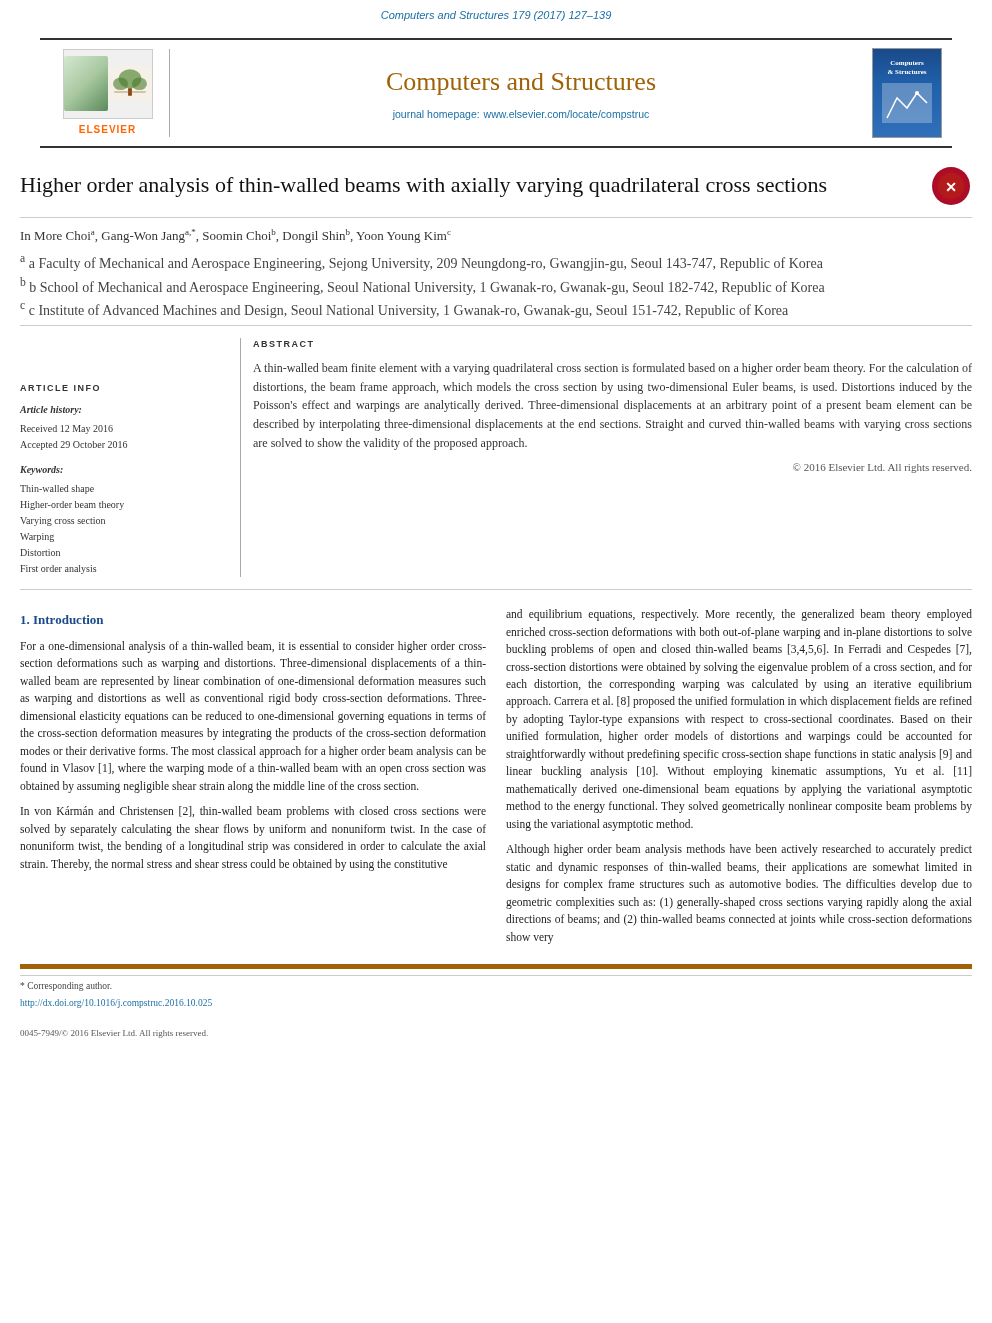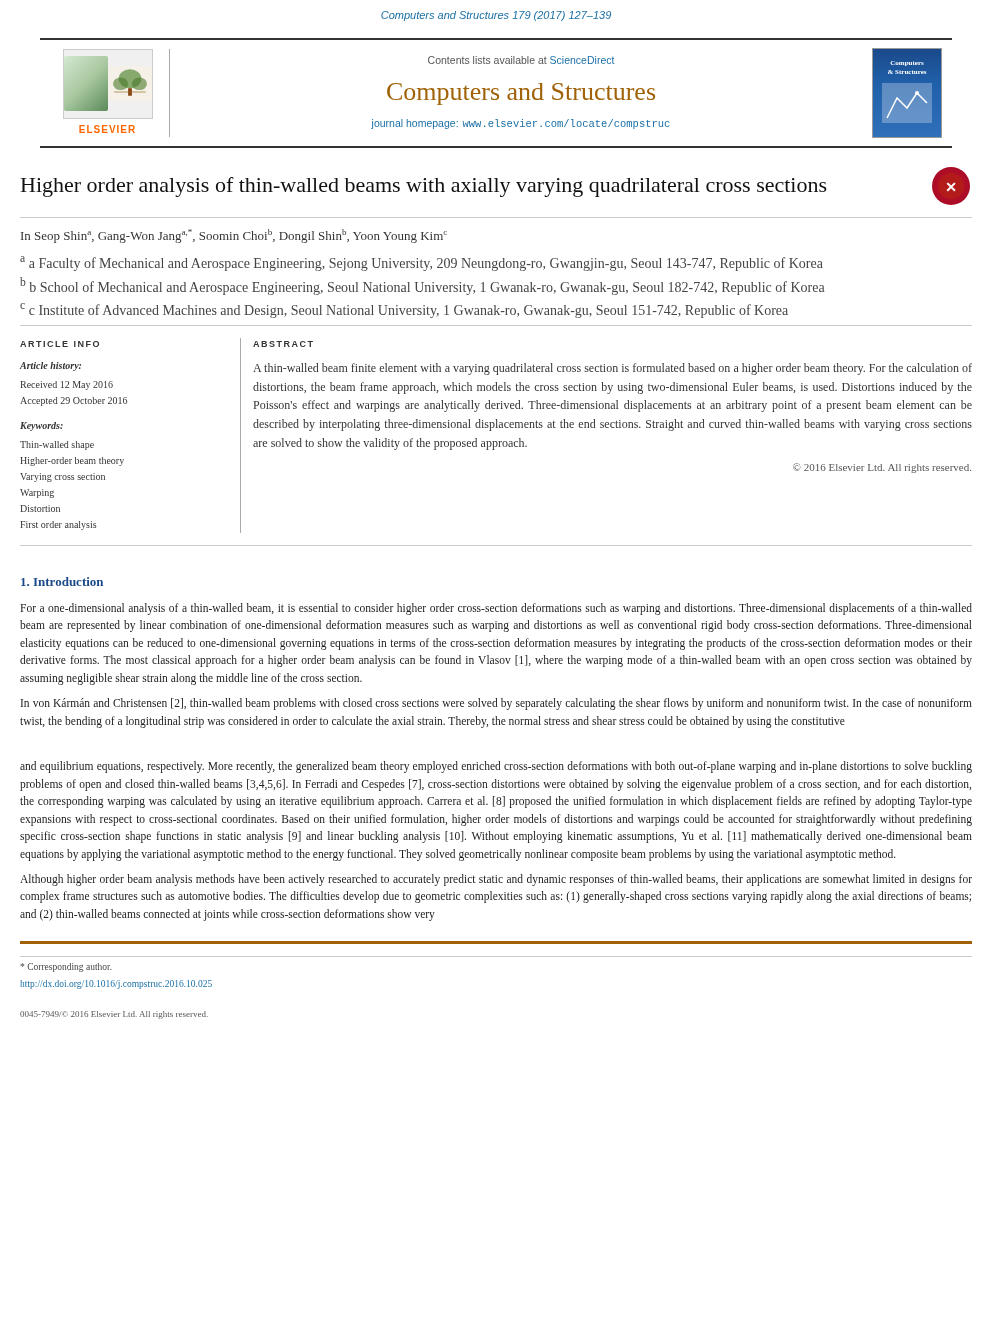--- a/index.html
+++ b/index.html
@@ -185,20 +185,21 @@
     
     .two-col {
       display: flex;
       gap: 20px;
       padding: 12px 0;
       border-top: 1px solid #ccc;
     }
     .left-col {
       width: 200px;
       flex-shrink: 0;
+      margin-top: 44px;
     }
     .right-col {
       flex: 1;
     }
 
     .section-header {
       font-family: Arial, sans-serif;
       font-size: 9px;
       letter-spacing: 1.5px;
       text-transform: uppercase;
@@ -249,22 +250,21 @@
     }
 
     
     .body-section {
       border-top: 1px solid #ccc;
       padding-top: 10px;
     }
     .two-col-body {
       display: flex;
       gap: 20px;
-      margin-top: 12px;
-      flex-direction: column;
+      margin-top: 6px;
     }
     .body-col {
       flex: 1;
       font-size: 11.5px;
       line-height: 1.52;
       text-align: justify;
       color: #222;
     }
 
     .section-title {
@@ -277,22 +277,22 @@
     .body-para {
       margin-bottom: 8px;
       font-size: 11.5px;
       line-height: 1.52;
       text-align: justify;
     }
 
     
     .footer-section {
       margin-top: 10px;
-      padding-top: 8px;
-      border-top: 3px solid #a16207;
+      padding-top: 2px;
+      border-top: 5px solid #a16207;
       font-size: 9.5px;
       color: #444;
     }
     .footer-note {
       margin-bottom: 3px;
     }
     .footer-links {
       color: #1a6fa6;
       font-size: 9.5px;
       display: block;
@@ -330,28 +330,24 @@
           <ellipse cx="20" cy="28" rx="12" ry="10" fill="#4a7a2a" opacity="0.6"></ellipse>
           <ellipse cx="50" cy="28" rx="12" ry="10" fill="#4a7a2a" opacity="0.6"></ellipse>
           <rect x="32" y="35" width="6" height="12" fill="#8B4513"></rect>
           <rect x="10" y="40" width="50" height="2" fill="#8B6914" opacity="0.5"></rect>
         </svg>
       </div>
       <span class="elsevier-text">ELSEVIER</span>
     </div>
 
     <div class="journal-center">
-      <div class="contents-line">
-        <span>Contents lists available at</span>
-        <span style="color:#1a6fa6; cursor:pointer;">ScienceDirect</span>
-      </div>
       <div class="journal-title-main">Computers and Structures</div>
       <div class="journal-homepage">
         <span>journal homepage:</span>
-        <span style="color:#1a6fa6; cursor:pointer; margin-left:1px;font-family:Liberation Mono, monospace;">www.elsevier.com/locate/compstruc</span>
+        <span style="color:#1a6fa6; cursor:pointer; margin-left:1px;">www.elsevier.com/locate/compstruc</span>
       </div>
     </div>
 
     <div class="journal-cover">
       <div class="cover-title">
         <span>Computers</span><br>
         <span>&amp; Structures</span>
       </div>
       <div class="cover-image-area">
         <svg width="50" height="40" viewBox="0 0 50 40">
@@ -370,21 +366,21 @@
         <svg width="28" height="28" viewBox="0 0 28 28">
           <circle cx="14" cy="14" r="13" fill="#b31b1b"></circle>
           <text x="14" y="20" text-anchor="middle" fill="white" font-size="14" font-weight="bold" font-family="Arial">✕</text>
         </svg>
       </div>
     </div>
   </div>
 
   <div class="authors-section">
     <div class="authors-line">
-      <span>In Seop Shin</span><sup class="author-super">a</sup>,
+      <span>In More Choi</span><sup class="author-super">a</sup>,
       <span> Gang-Won Jang</span><sup class="author-super">a,*</sup>,
       <span> Soomin Choi</span><sup class="author-super">b</sup>,
       <span> Dongil Shin</span><sup class="author-super">b</sup>,
       <span> Yoon Young Kim</span><sup class="author-super">c</sup>
     </div>
     <div class="affiliations">
       <div><sup>a</sup> <span>a Faculty of Mechanical and Aerospace Engineering, Sejong University, 209 Neungdong-ro, Gwangjin-gu, Seoul 143-747, Republic of Korea</span></div>
       <div><sup>b</sup> <span>b School of Mechanical and Aerospace Engineering, Seoul National University, 1 Gwanak-ro, Gwanak-gu, Seoul 182-742, Republic of Korea</span></div>
       <div><sup>c</sup> <span>c Institute of Advanced Machines and Design, Seoul National University, 1 Gwanak-ro, Gwanak-gu, Seoul 151-742, Republic of Korea</span></div>
     </div>

